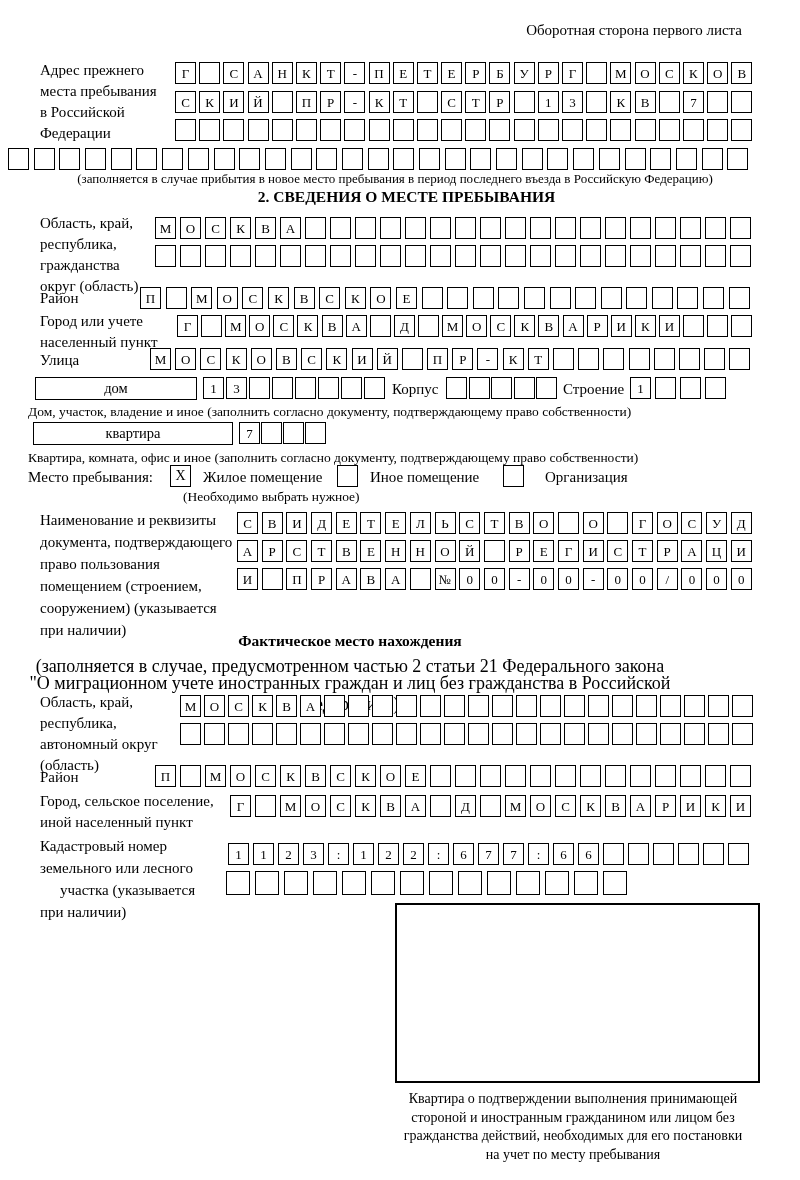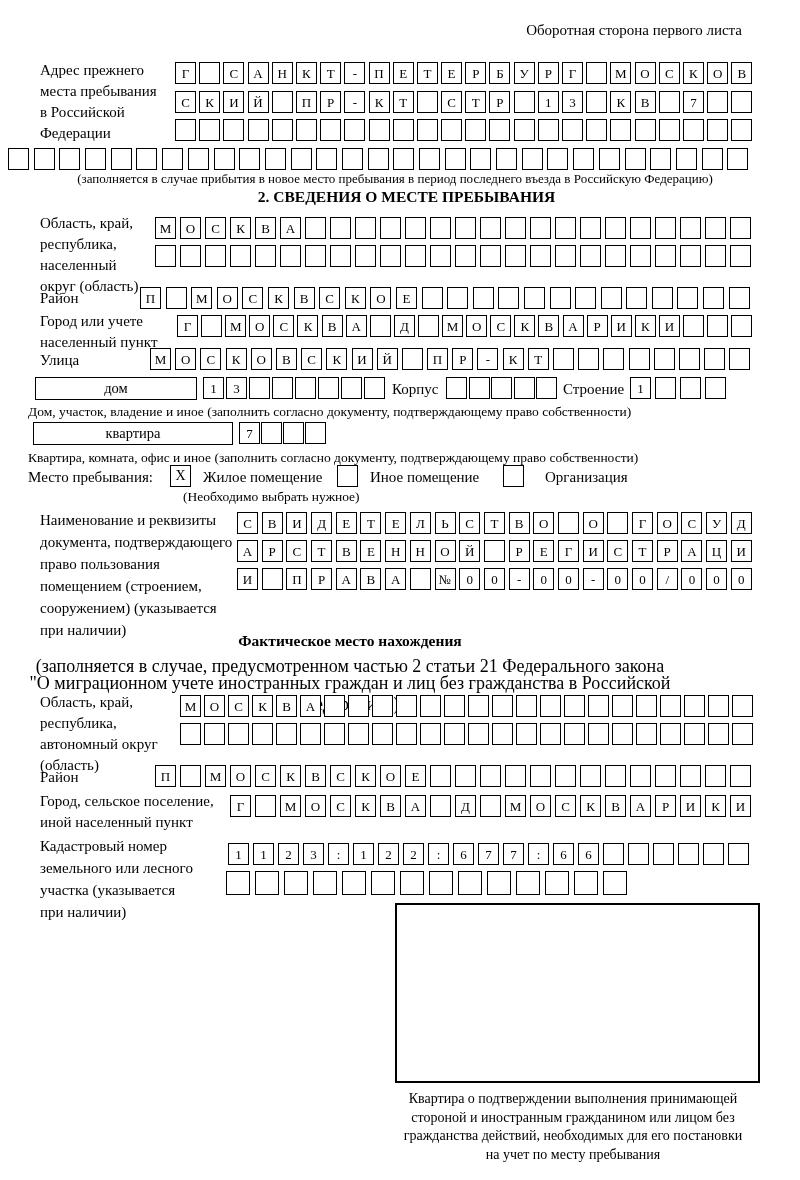--- a/index.html
+++ b/index.html
@@ -152,21 +152,21 @@
       <span class="cell"></span>
       <span class="cell"></span>
     </div>
   <div class="abs sm ctr" style="left:0; top:171px; width:790px;">(заполняется в случае прибытия в новое место пребывания в период последнего въезда в Российскую Федерацию)</div>
 
   <div class="abs b ctr" style="left:0; top:188px; width:780px; font-size:15.5px;padding-left:33px;">2. СВЕДЕНИЯ О МЕСТЕ ПРЕБЫВАНИЯ</div>
 
   <div class="abs" style="left:40px; top:213px;">
     <div class="lbl">Область, край,</div>
     <div class="lbl">республика,</div>
-    <div class="lbl">населенный</div>
+    <div class="lbl">гражданства</div>
     <div class="lbl">округ (область)</div>
   </div>
   <div class="cells" style="left:155px; top:217px; --g:4px;">
       <span class="cell">М</span>
       <span class="cell">О</span>
       <span class="cell">С</span>
       <span class="cell">К</span>
       <span class="cell">В</span>
       <span class="cell">А</span>
       <span class="cell"></span>
@@ -541,21 +541,21 @@
       <span class="cell">А</span>
       <span class="cell">Р</span>
       <span class="cell">И</span>
       <span class="cell">К</span>
       <span class="cell">И</span>
     </div>
 
   <div class="abs" style="left:40px; top:835px;">
     <div class="lbl" style="line-height:22px;">Кадастровый номер</div>
     <div class="lbl" style="line-height:22px;">земельного или лесного</div>
-    <div class="lbl" style="line-height:22px;">участка (указывается</div>
+    <div class="lbl" style="line-height:22px;margin-left:20px;">участка (указывается</div>
     <div class="lbl" style="line-height:22px;">при наличии)</div>
   </div>
   <div class="cells" style="left:228px; top:843px; --g:4px;">
       <span class="cell">1</span>
       <span class="cell">1</span>
       <span class="cell">2</span>
       <span class="cell">3</span>
       <span class="cell">:</span>
       <span class="cell">1</span>
       <span class="cell">2</span>

